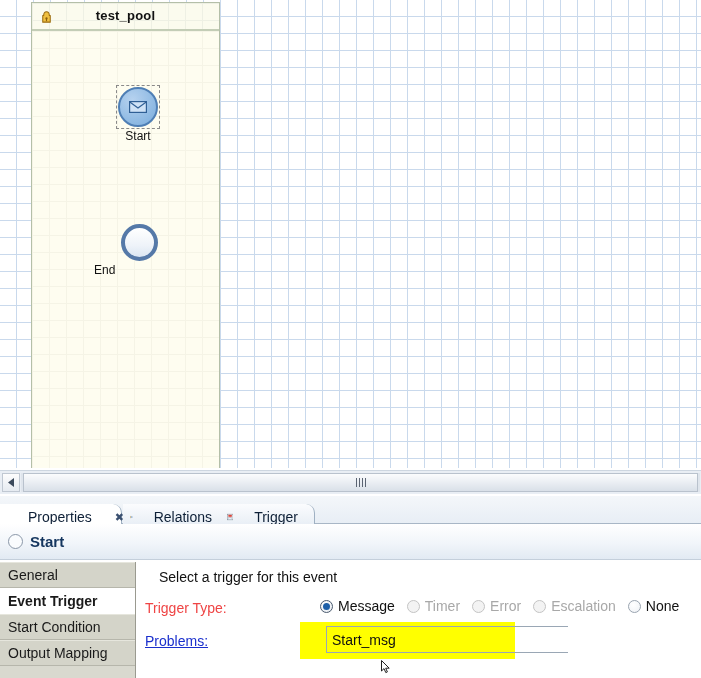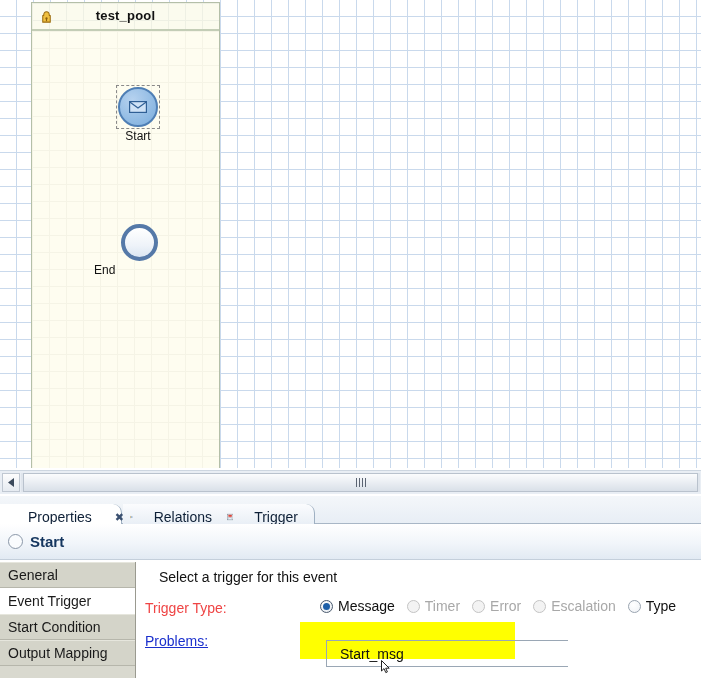--- a/index.html
+++ b/index.html
@@ -278,21 +278,21 @@
     align-items: center;
     padding-left: 8px;
     font-size: 14px;
     color: #1a1a1a;
     background: #d4d4c9;
     border-bottom: 1px solid #b6b6ab;
     border-top: 1px solid #e6e6dd;
   }
   .prop-tab.selected {
     background: #ffffff;
-    font-weight: normal;
+    font-weight: bold;
     border-bottom: 1px solid #ffffff;
     border-top: 1px solid #ffffff;
   }
 
   
   #prop-content {
     position: absolute;
     left: 137px; top: 0;
     right: 0; bottom: 0;
   }
@@ -360,29 +360,29 @@
     text-decoration: underline;
   }
   #yellow-highlight {
     position: absolute;
     left: 163px; top: 62px;
     width: 215px; height: 37px;
     background: #ffff00;
   }
   #trigger-input {
     position: absolute;
-    left: 189px; top: 80px;
+    left: 189px; top: 66px;
     right: 0; height: 27px;
     background: transparent;
     border: 1px solid #9aa7b5;
     border-right: none;
     box-sizing: border-box;
     display: flex;
     align-items: center;
-    padding-left: 13px;
+    padding-left: 5px;
     font-size: 14px;
     color: #111111;
   }
   #mouse-cursor {
     position: absolute;
     left: 381px; top: 660px;
     width: 10px; height: 14px;
     pointer-events: none;
   }
 </style>
@@ -512,21 +512,21 @@
       <div class="radio-item disabled">
         <span class="radio-dot"></span>
         <span>Error</span>
       </div>
       <div class="radio-item disabled">
         <span class="radio-dot"></span>
         <span>Escalation</span>
       </div>
       <div class="radio-item enabled">
         <span class="radio-dot"></span>
-        <span>Type</span>
+        <span>None</span>
       </div>
     </div>
 
     <div id="yellow-highlight"></div>
 
     <a id="trigger-link" href="#">Problems:</a>
 
     <div id="trigger-input" placeholder="">Start_msg</div>
 
   </div>

